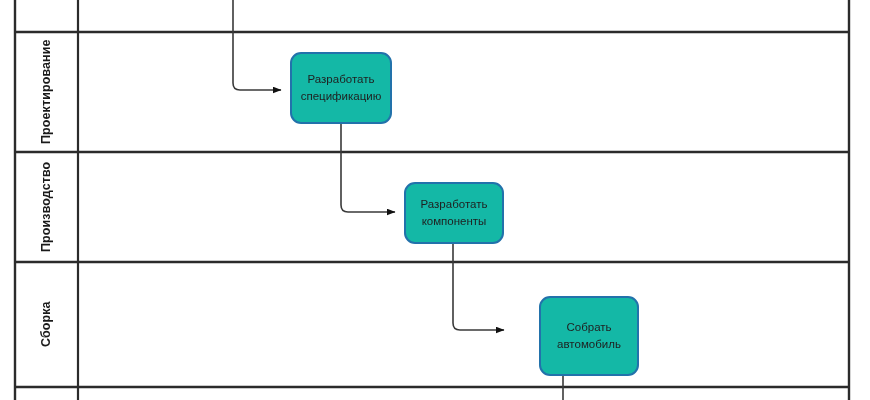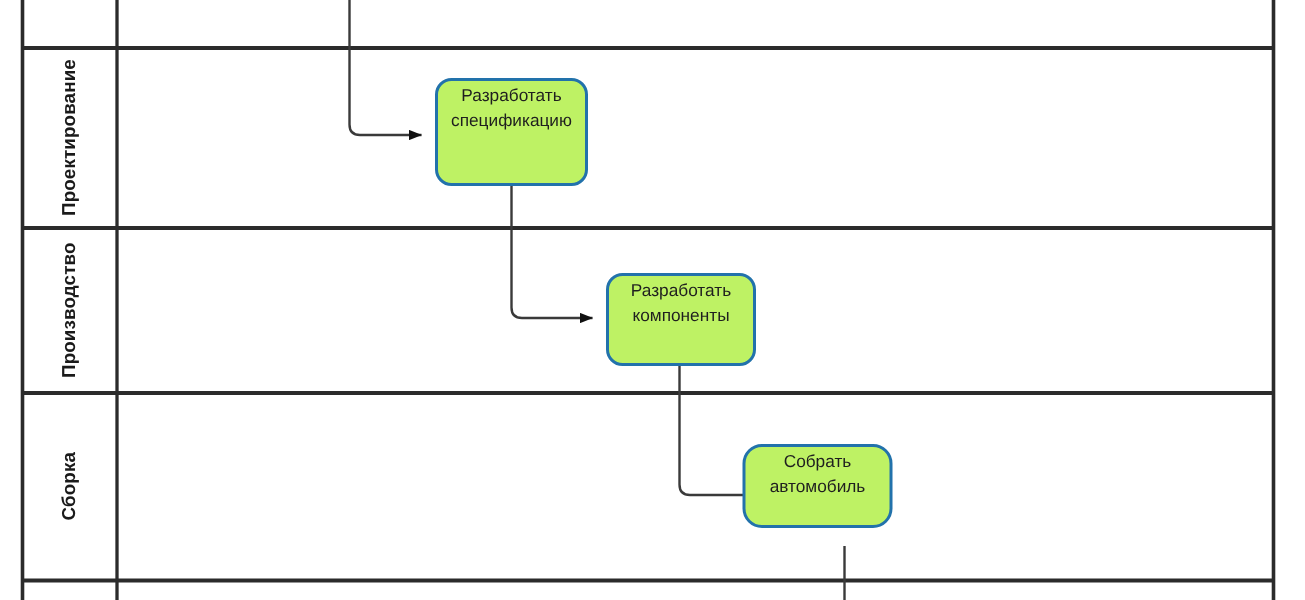--- a/index.html
+++ b/index.html
@@ -37,24 +37,25 @@
     letter-spacing: 0.1px;
     line-height: 1.15;
     text-align: center;
     writing-mode: vertical-rl;
     transform: rotate(180deg);
     white-space: normal;
   }
   .task-box {
     position: absolute;
     box-sizing: border-box;
-    background: #bef264;
+    background: #14b8a6;
     border: 2.2px solid #2272ab;
     border-radius: 11px;
     display: flex;
+    align-items: center;
     justify-content: center;
     text-align: center;
     font-size: 11.5px;
     color: #1f1f1f;
     line-height: 1.45;
     padding: 2px 6px;
   }
   .task-text {
     display: block;
     width: 100%;
@@ -118,17 +119,17 @@
   </div>
 
   <div class="task-box" style="left:290px; top:52px; width:102px; height:72px;">
     <span class="task-text">Разработать спецификацию</span>
   </div>
 
   <div class="task-box" style="left:404px; top:182px; width:100px; height:62px;">
     <span class="task-text">Разработать компоненты</span>
   </div>
 
-  <div class="task-box" style="left:495px; top:296px; width:100px; height:56px;border-radius:13px;">
+  <div class="task-box" style="left:539px; top:296px; width:100px; height:80px;">
     <span class="task-text">Собрать автомобиль</span>
   </div>
 
 </div>
 
 </body></html>

